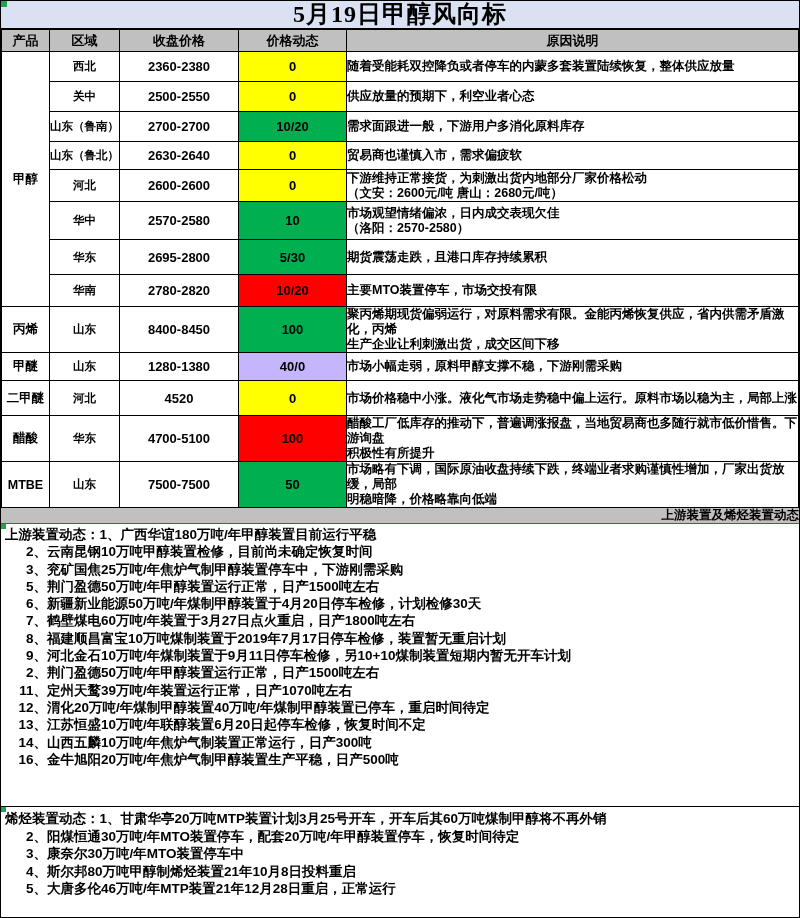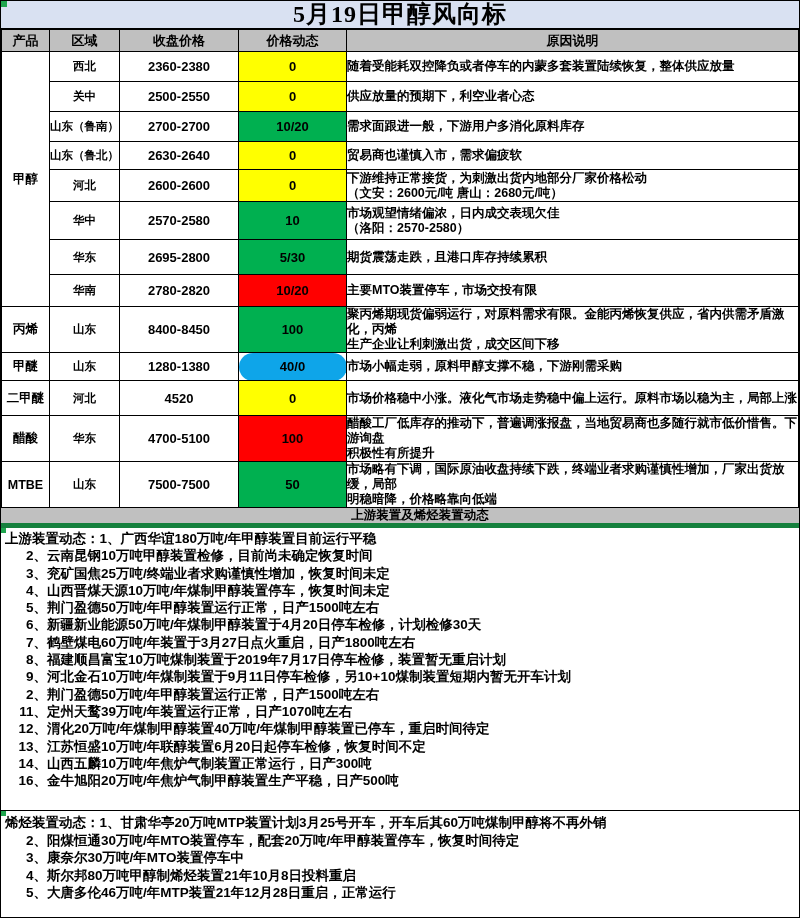--- a/index.html
+++ b/index.html
@@ -50,22 +50,22 @@
     text-align:left;
     font-size:12.5px;
     padding-left:5px;
     padding-right:3px;
     white-space:pre-line;
     line-height:15px;
   }
   .section-bar{
     height:15px;
     background:#c0c0c0;
-    border-bottom:5px solid #15803d;
-    text-align:center;
+    border-bottom:1px solid #15803d;
+    text-align:right;
     font-weight:bold;
     font-size:12.5px;
     line-height:15px;
     padding-left:40px;
   }
   .list-box{
     border-bottom:1px solid #000;
     font-weight:bold;
     font-size:13.5px;
     box-sizing:border-box;
@@ -159,21 +159,21 @@
           <td class="region">山东</td>
           <td class="price">8400-8450</td>
           <td class="change" style="background: rgb(0, 176, 80);">100</td>
           <td class="reason">聚丙烯期现货偏弱运行，对原料需求有限。金能丙烯恢复供应，省内供需矛盾激化，丙烯
 生产企业让利刺激出货，成交区间下移</td>
         </tr>
         <tr style="height: 28px;">
           <td class="prod" rowspan="1">甲醚</td>
           <td class="region">山东</td>
           <td class="price">1280-1380</td>
-          <td class="change" style="background: #0ea5e9; border-radius: 14px;">40/0</td>
+          <td class="change" style="background: #c4b5fd;">40/0</td>
           <td class="reason">市场小幅走弱，原料甲醇支撑不稳，下游刚需采购</td>
         </tr>
         <tr style="height: 35px;">
           <td class="prod" rowspan="1">二甲醚</td>
           <td class="region">河北</td>
           <td class="price">4520</td>
           <td class="change" style="background: rgb(255, 255, 0);">0</td>
           <td class="reason">市场价格稳中小涨。液化气市场走势稳中偏上运行。原料市场以稳为主，局部上涨</td>
         </tr>
         <tr style="height: 40px;">
@@ -194,22 +194,21 @@
         </tr>
       </tbody>
   </table>
 
   <div class="section-bar">上游装置及烯烃装置动态</div>
 
   <div class="list-box upstream-box">
     <div class="corner-mark" style="top:0;height:5px;width:5px;"></div>
   <div class="list-line">上游装置动态：1、广西华谊180万吨/年甲醇装置目前运行平稳</div>
       <div class="list-line indent"><span class="num">2、</span><span>云南昆钢10万吨甲醇装置检修，目前尚未确定恢复时间</span></div>
-      <div class="list-line indent"><span class="num">3、</span><span>兖矿国焦25万吨/终端业者求购谨慎性增加，恢复时间未定</span></div>
-      <div class="list-line indent"><span class="num">4、</span><span>山西晋煤天源10万吨/年煤制甲醇装置停车，恢复时间未定</span></div>
+      <div class="list-line indent"><span class="num">3、</span><span>兖矿国焦25万吨/年焦炉气制甲醇装置停车中，下游刚需采购</span></div>
       <div class="list-line indent"><span class="num">5、</span><span>荆门盈德50万吨/年甲醇装置运行正常，日产1500吨左右</span></div>
       <div class="list-line indent"><span class="num">6、</span><span>新疆新业能源50万吨/年煤制甲醇装置于4月20日停车检修，计划检修30天</span></div>
       <div class="list-line indent"><span class="num">7、</span><span>鹤壁煤电60万吨/年装置于3月27日点火重启，日产1800吨左右</span></div>
       <div class="list-line indent"><span class="num">8、</span><span>福建顺昌富宝10万吨煤制装置于2019年7月17日停车检修，装置暂无重启计划</span></div>
       <div class="list-line indent"><span class="num">9、</span><span>河北金石10万吨/年煤制装置于9月11日停车检修，另10+10煤制装置短期内暂无开车计划</span></div>
       <div class="list-line indent"><span class="num">2、</span><span>荆门盈德50万吨/年甲醇装置运行正常，日产1500吨左右</span></div>
       <div class="list-line indent"><span class="num">11、</span><span>定州天鹜39万吨/年装置运行正常，日产1070吨左右</span></div>
       <div class="list-line indent"><span class="num">12、</span><span>渭化20万吨/年煤制甲醇装置40万吨/年煤制甲醇装置已停车，重启时间待定</span></div>
       <div class="list-line indent"><span class="num">13、</span><span>江苏恒盛10万吨/年联醇装置6月20日起停车检修，恢复时间不定</span></div>
       <div class="list-line indent"><span class="num">14、</span><span>山西五麟10万吨/年焦炉气制装置正常运行，日产300吨</span></div>

